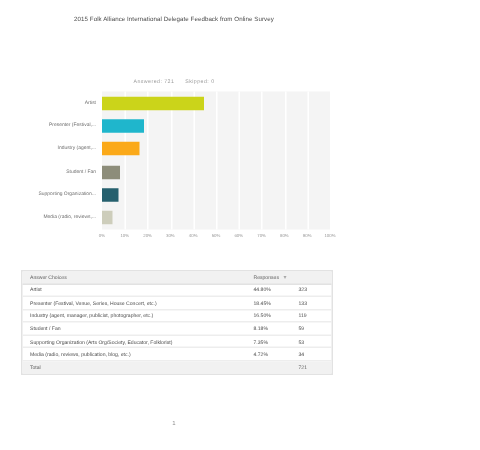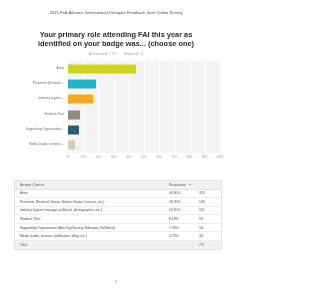--- a/index.html
+++ b/index.html
@@ -112,21 +112,20 @@
     text-align:center;font-size:4px;color:#8d8d8d;
   }
 </style>
 </head>
 <body>
 
 <div class="page">
 
   <div class="report-header">2015 Folk Alliance International Delegate Feedback from Online Survey</div>
 
-  <div class="q-title">Your primary role attending FAI this year as identified on your badge was... (choose one)</div>
 
   <div class="q-meta">
     <span>Answered: 721</span>
     <span>Skipped: 0</span>
   </div>
 
   <div class="chart">
     <div class="plot" id="plot">
         <div class="gridline" style="left: 10%;"></div>
         <div class="gridline" style="left: 20%;"></div>

